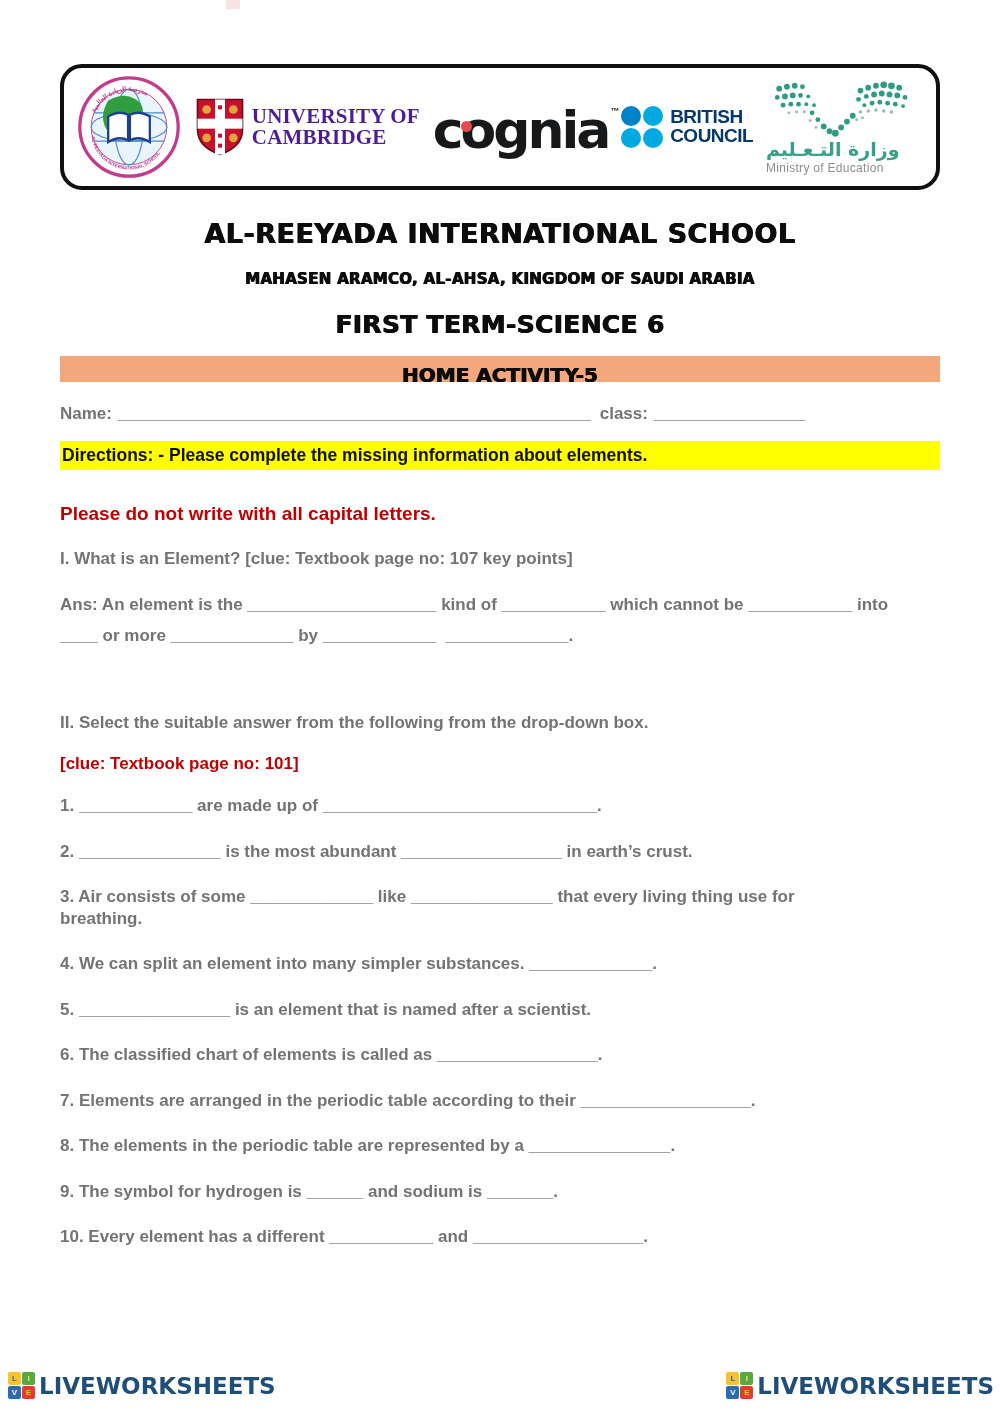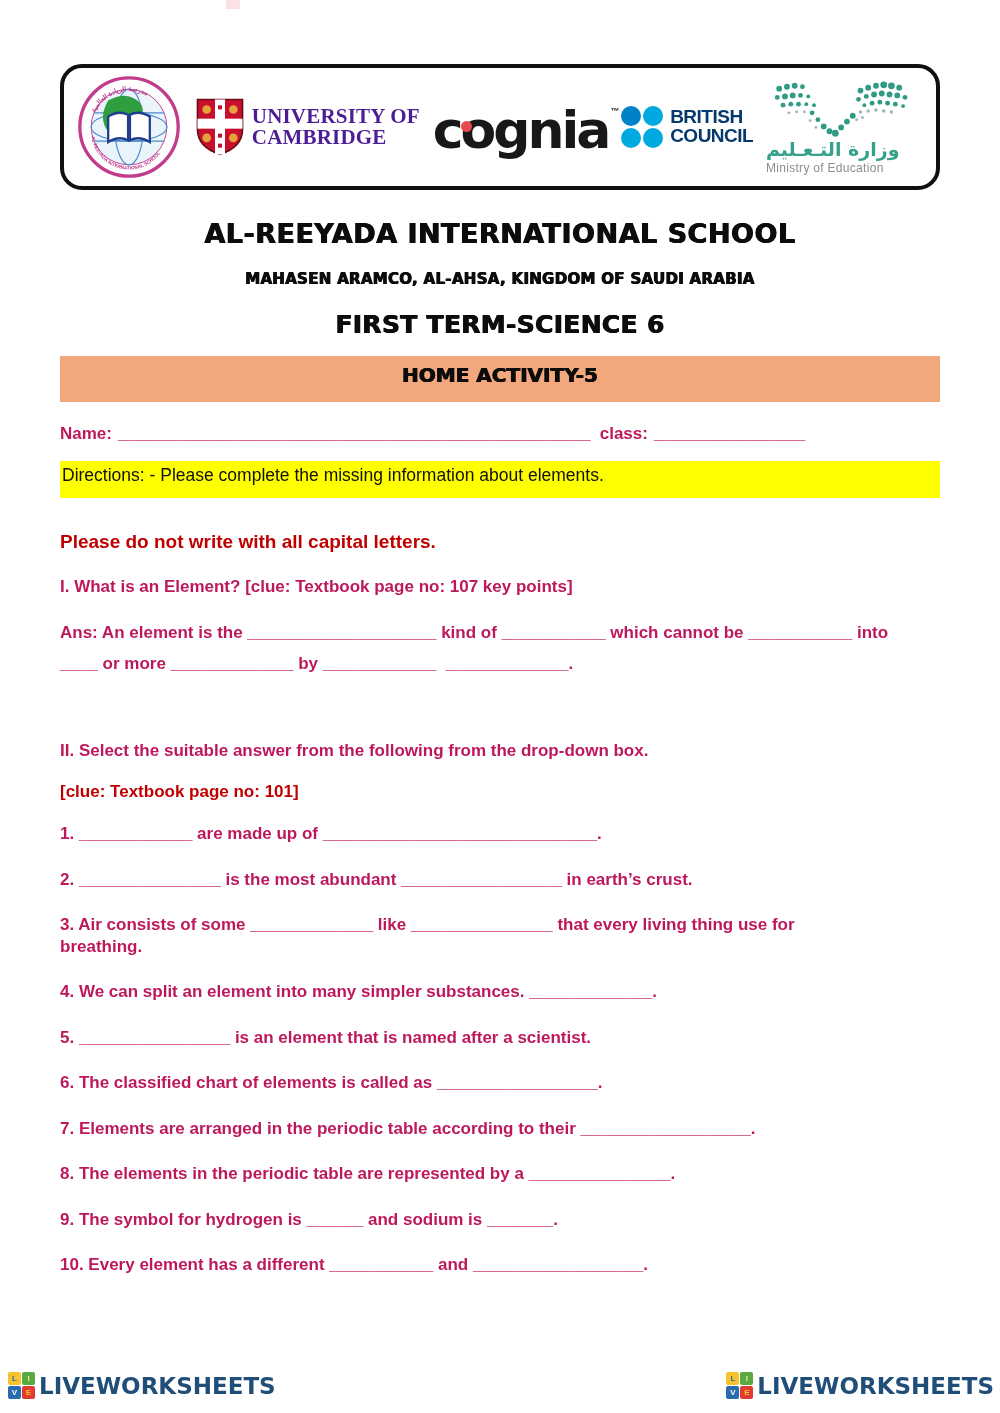--- a/index.html
+++ b/index.html
@@ -32,27 +32,27 @@
   .bc-text{font-family:Liberation Sans, sans-serif;font-weight:800;font-size:19px;line-height:.98;color:var(--bctext);letter-spacing:-.5px;}
   .moe{display:flex;flex-direction:column;align-items:flex-start;}
   .moe-ar{font-family:"DejaVu Sans",sans-serif;font-weight:700;font-size:19px;color:var(--moeteal);line-height:1.1;}
   .moe-en{font-size:12px;color:var(--moegray);letter-spacing:.3px;margin-top:1px;}
   
   .display{font-family:"DejaVu Sans",sans-serif;font-weight:800;text-align:center;
     text-shadow:.5px 0 0 currentColor,-.5px 0 0 currentColor;color:#0c0c0c;}
   .school-name{font-size:27px;margin:28px 0 0 0;letter-spacing:.5px;}
   .address{font-size:15px;margin:21px 0 0 0;letter-spacing:.3px;}
   .term{font-size:25px;margin:22px 0 0 0;letter-spacing:.3px;}
-  .activity-band{margin-top:17px;height:46px;line-height:38px;background:var(--peach);font-size:20px;}
-  
-  .bodyline{font-size:17px;font-weight:700;color:#be185d;}
+  .activity-band{margin-top:17px;height:26px;line-height:38px;background:var(--peach);font-size:20px;}
+  
+  .bodyline{font-size:17px;font-weight:700;color:#737373;}
   .name-row{margin-top:22px;}
   .name-row .lbl{margin-right:6px;}
   .name-row .cls{margin-left:9px;margin-right:6px;}
-  .directions-band{margin-top:17px;background:var(--yellow);padding:4px 6px 12px 2px;font-size:17.5px;font-weight:400;width:872px;}
+  .directions-band{margin-top:17px;background:var(--yellow);padding:4px 6px 4px 2px;font-size:17.5px;font-weight:700;width:872px;}
   .warning{margin-top:33px;color:var(--warnred);font-size:19px;}
   .s1-q{margin-top:24px;}
   .s1-ans{margin-top:20px;line-height:31px;white-space:pre-wrap;}
   .s2-head{margin-top:62px;}
   .s2-clue{margin-top:21px;color:var(--warnred);}
   .questions{margin-top:21px;}
   .q{white-space:pre-wrap;line-height:21.5px;margin-bottom:24px;}
   
   .footer-brand{position:absolute;top:1372px;display:flex;align-items:center;}
   .footer-brand.left{left:8px;}

